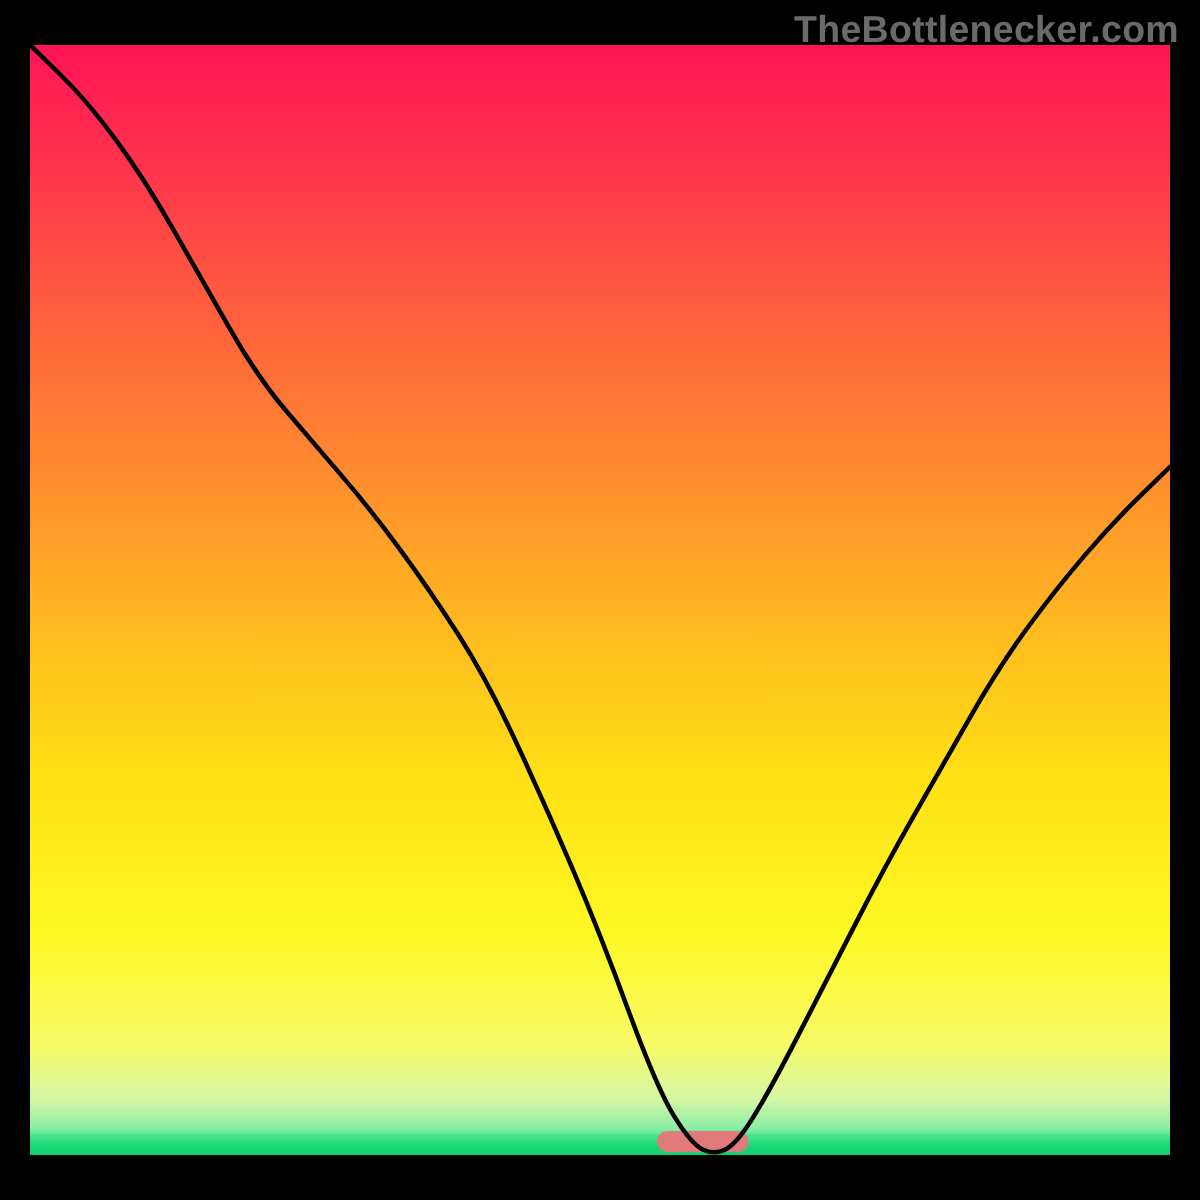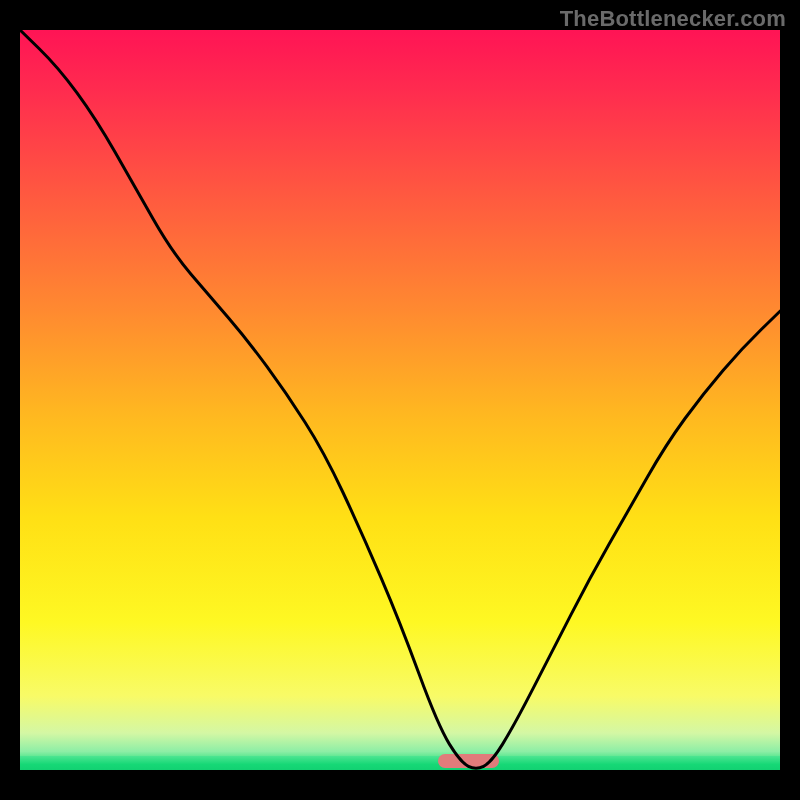--- a/index.html
+++ b/index.html
@@ -15,21 +15,21 @@
     position: relative;
     width: 800px;
     height: 800px;
     background: #000;
   }
   .watermark {
     position: absolute;
     top: 6px;
     right: 14px;
     color: #6a6a6a;
-    font-size: 22px;
+    font-size: 25px;
     font-weight: 600;
     letter-spacing: 0.2px;
     z-index: 20;
     user-select: none;
   }
   .plot-area {
     position: absolute;
     left: 20px;
     top: 30px;
     width: 760px;

